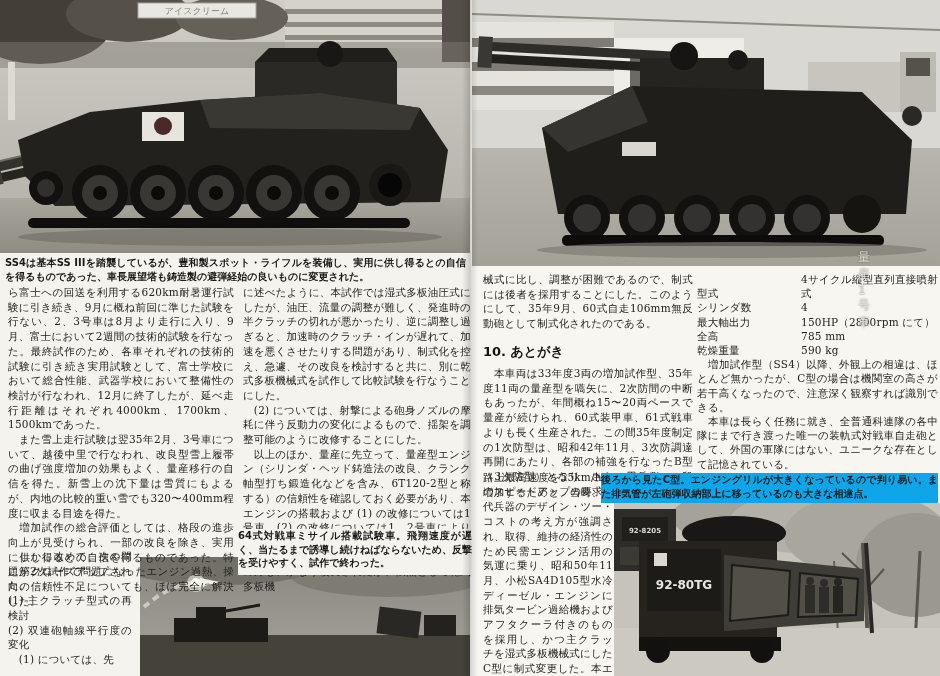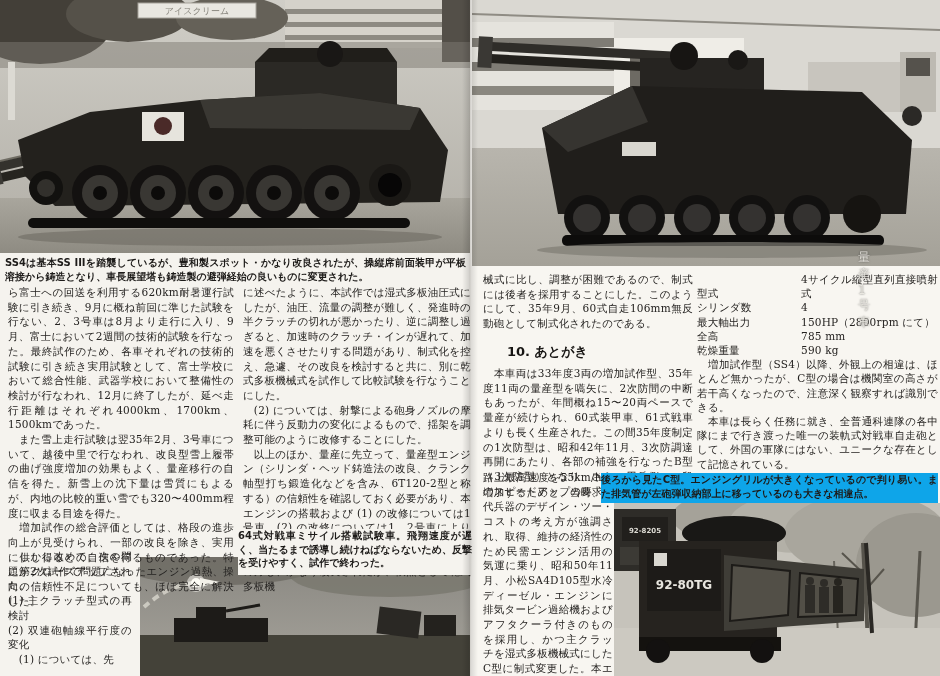--- a/index.html
+++ b/index.html
@@ -12,21 +12,21 @@
   .gutter{position:absolute;left:462px;top:0;width:16px;height:676px;z-index:5;
           background:linear-gradient(90deg,rgba(0,0,0,0) 0%,rgba(0,0,0,0.14) 45%,rgba(60,55,48,0.25) 50%,rgba(0,0,0,0.12) 55%,rgba(0,0,0,0) 100%);}
   .photo{position:absolute;overflow:hidden;background:#b9b6ae;}
   .photo svg{display:block;}
   .cap{position:absolute;font-family:"DejaVu Sans",sans-serif;font-weight:bold;
        font-size:10px;line-height:13.5px;color:#1d1b19;text-align:justify;z-index:4;}
   .body-col{position:absolute;font-size:10.5px;line-height:14.7px;color:#242220;
        text-align:justify;letter-spacing:0.2px;z-index:2;}
   .body-col p{margin:0;}
   .heading{position:absolute;font-family:"DejaVu Sans",sans-serif;font-weight:bold;
-       font-size:13px;color:#161412;z-index:2;margin-left:24px;}
+       font-size:13px;color:#161412;z-index:2;}
   .spec-row{display:flex;align-items:flex-end;}
   .spec-label{flex:0 0 104px;}
   .spec-value{flex:1;}
   .photo-overlay-caption{position:absolute;font-family:"DejaVu Sans",sans-serif;
        font-size:12px;color:#e9e7e0;letter-spacing:1px;z-index:3;text-shadow:0 0 2px rgba(0,0,0,0.6);}
   .list-line{margin:0;}
 </style>
 </head>
 <body>
 
@@ -105,21 +105,21 @@
         <circle cx="390" cy="185" r="21" fill="#1a1815"></circle>
           <circle cx="390" cy="185" r="12" fill="#070606"></circle>
       </g>
       <g>
         <rect x="28" y="218" width="382" height="10" rx="5" fill="#0f0e0c"></rect>
         <ellipse cx="230" cy="237" rx="212" ry="9" fill="#6e6b63" opacity="0.6"></ellipse>
       </g>
     </svg>
   </div>
 
-  <div class="cap" style="left:5px;top:256px;width:461px;">SS4は基本SS IIIを踏襲しているが、豊和製スポット・かなり改良されたが、操縦席前面装甲が平板溶接から鋳造となり、車長展望塔も鋳造製の避弾経始の良いものに変更された。</div>
+  <div class="cap" style="left:5px;top:256px;width:461px;">SS4は基本SS IIIを踏襲しているが、豊和製スポット・ライフルを装備し、実用に供し得るとの自信を得るものであった、車長展望塔も鋳造製の避弾経始の良いものに変更された。</div>
 
   <div class="body-col" style="left:8px;top:285px;width:226px;">
     <p>ら富士への回送を利用する620km耐暑運行試験に引き続き、9月に概ね前回に準じた試験を行ない、2、3号車は8月より走行に入り、9月、富士において2週間の技術的試験を行なった。最終試作のため、各車それぞれの技術的試験に引き続き実用試験として、富士学校において総合性能、武器学校において整備性の検討が行なわれ、12月に終了したが、延べ走行距離はそれぞれ4000km、1700km、1500kmであった。</p>
     <p>　また雪上走行試験は翌35年2月、3号車について、越後中里で行なわれ、改良型雪上履帯の曲げ強度増加の効果もよく、量産移行の自信を得た。新雪上の沈下量は雪質にもよるが、内地の比較的重い雪でも320〜400mm程度に収まる目途を得た。</p>
     <p>　増加試作の総合評価としては、格段の進歩向上が見受けられ、一部の改良を除き、実用に供し得るとの自信を得るものであった。特に第2次試作で問題になったエンジン過熱、操向の信頼性不足についても、ほぼ完全に解決した。</p>
   </div>
 
   <div class="body-col" style="left:8px;top:549px;width:124px;">
     <p class="list-line">　しかし改めて、次の問題がクローズアップされた。</p>
     <p class="list-line">(1) 主クラッチ型式の再検討</p>

